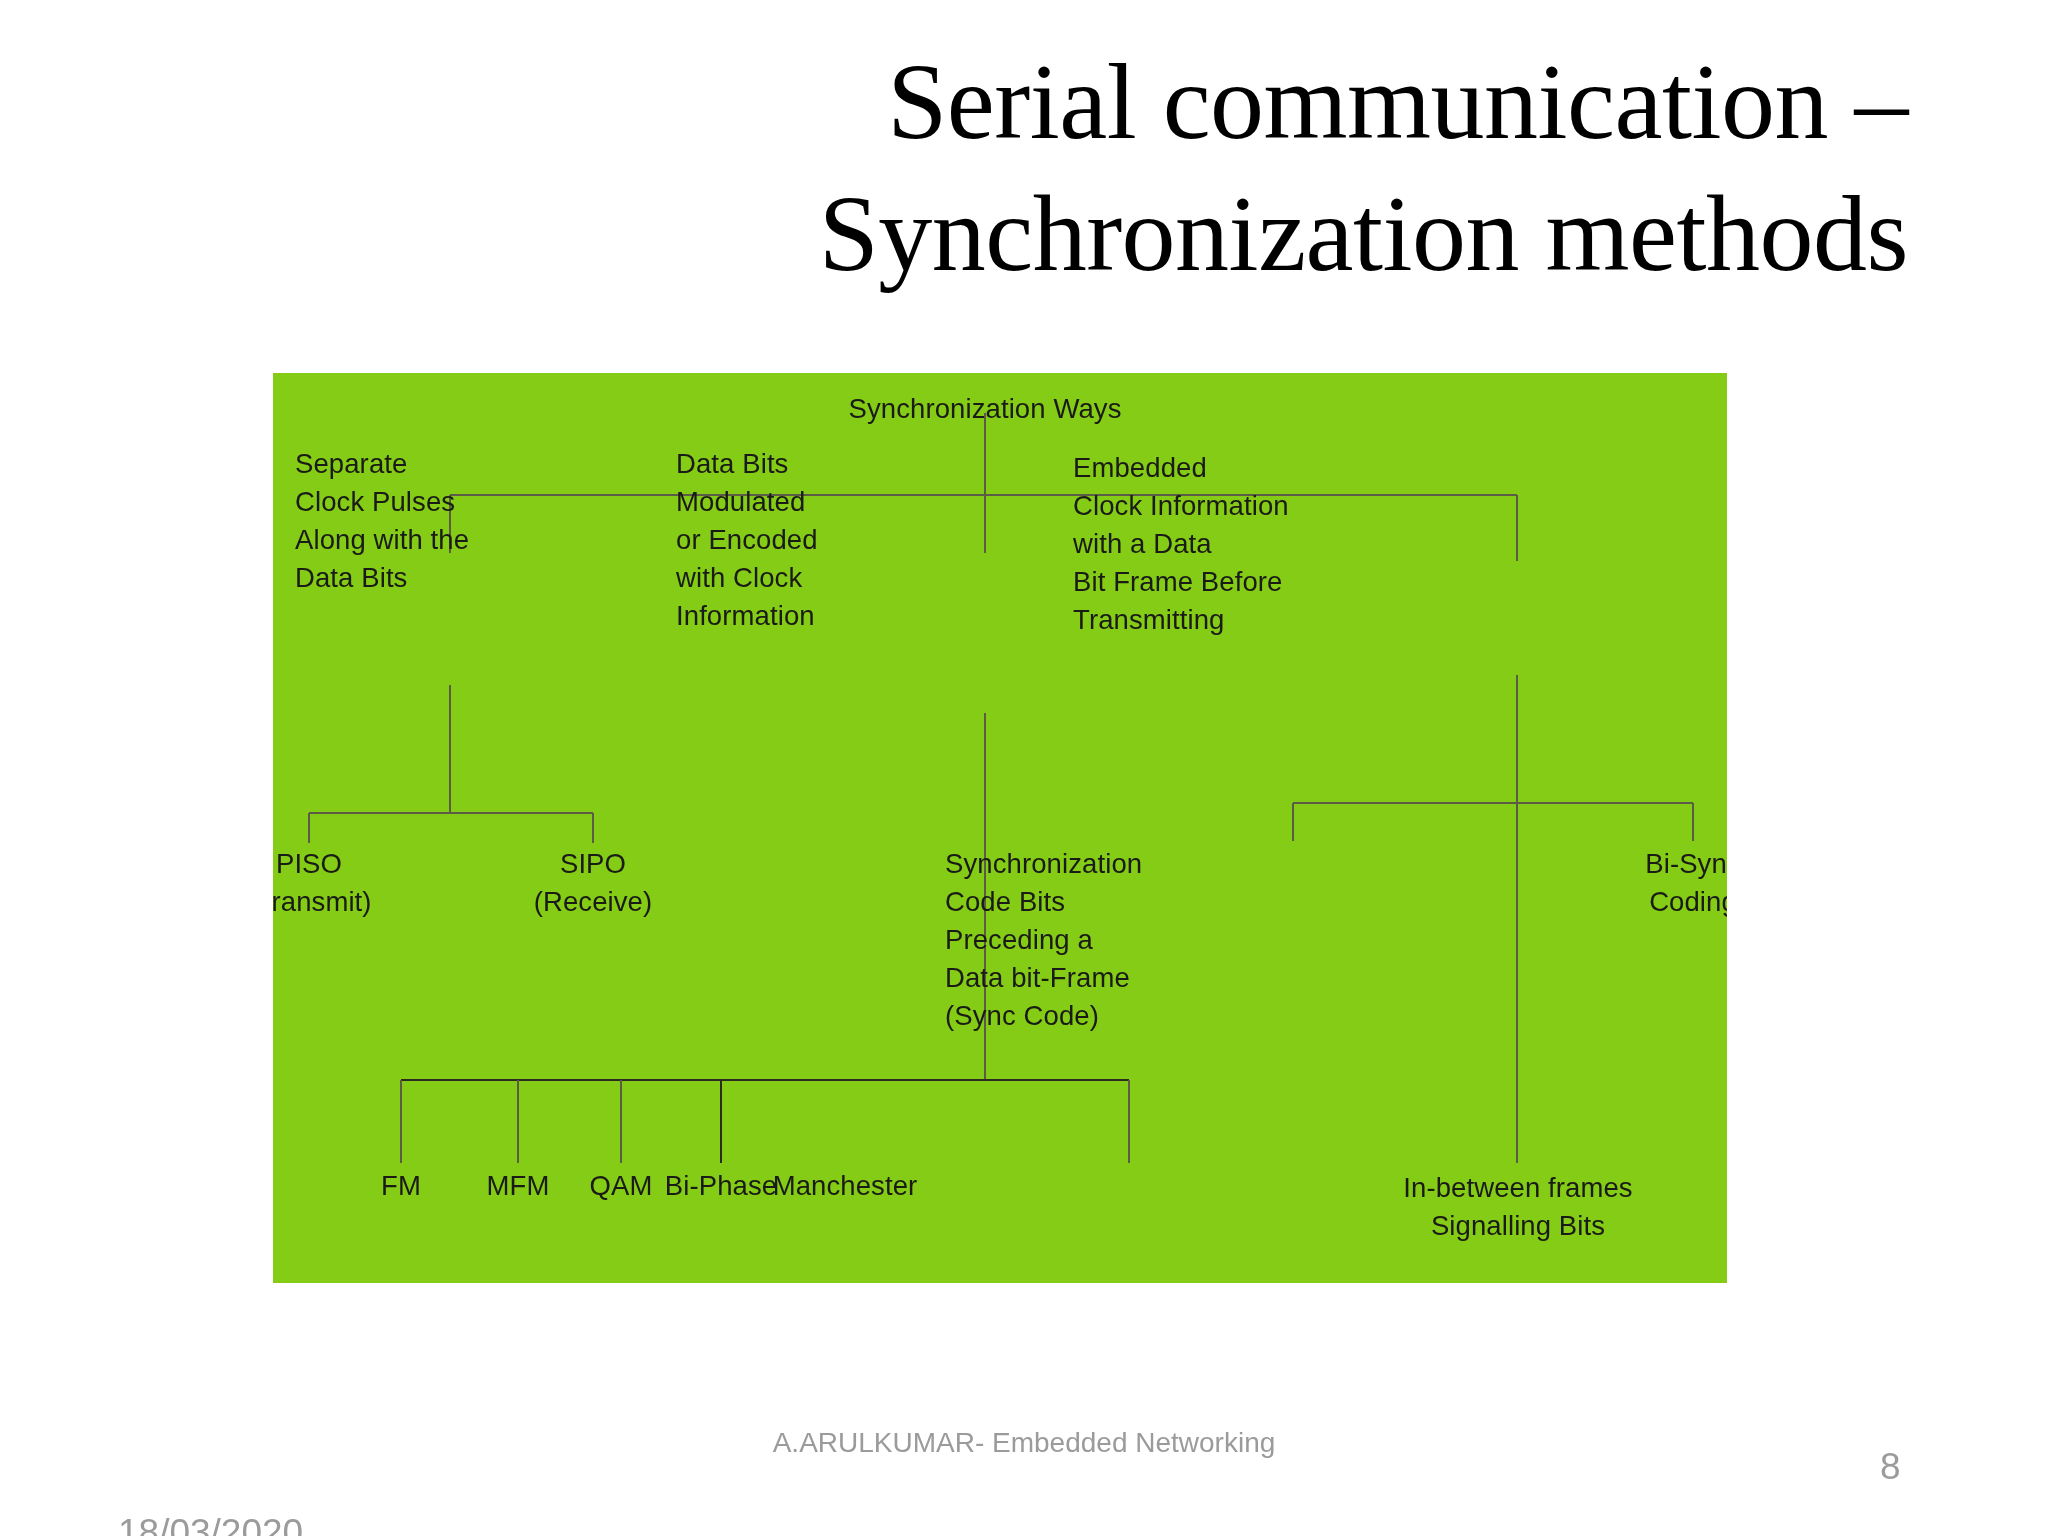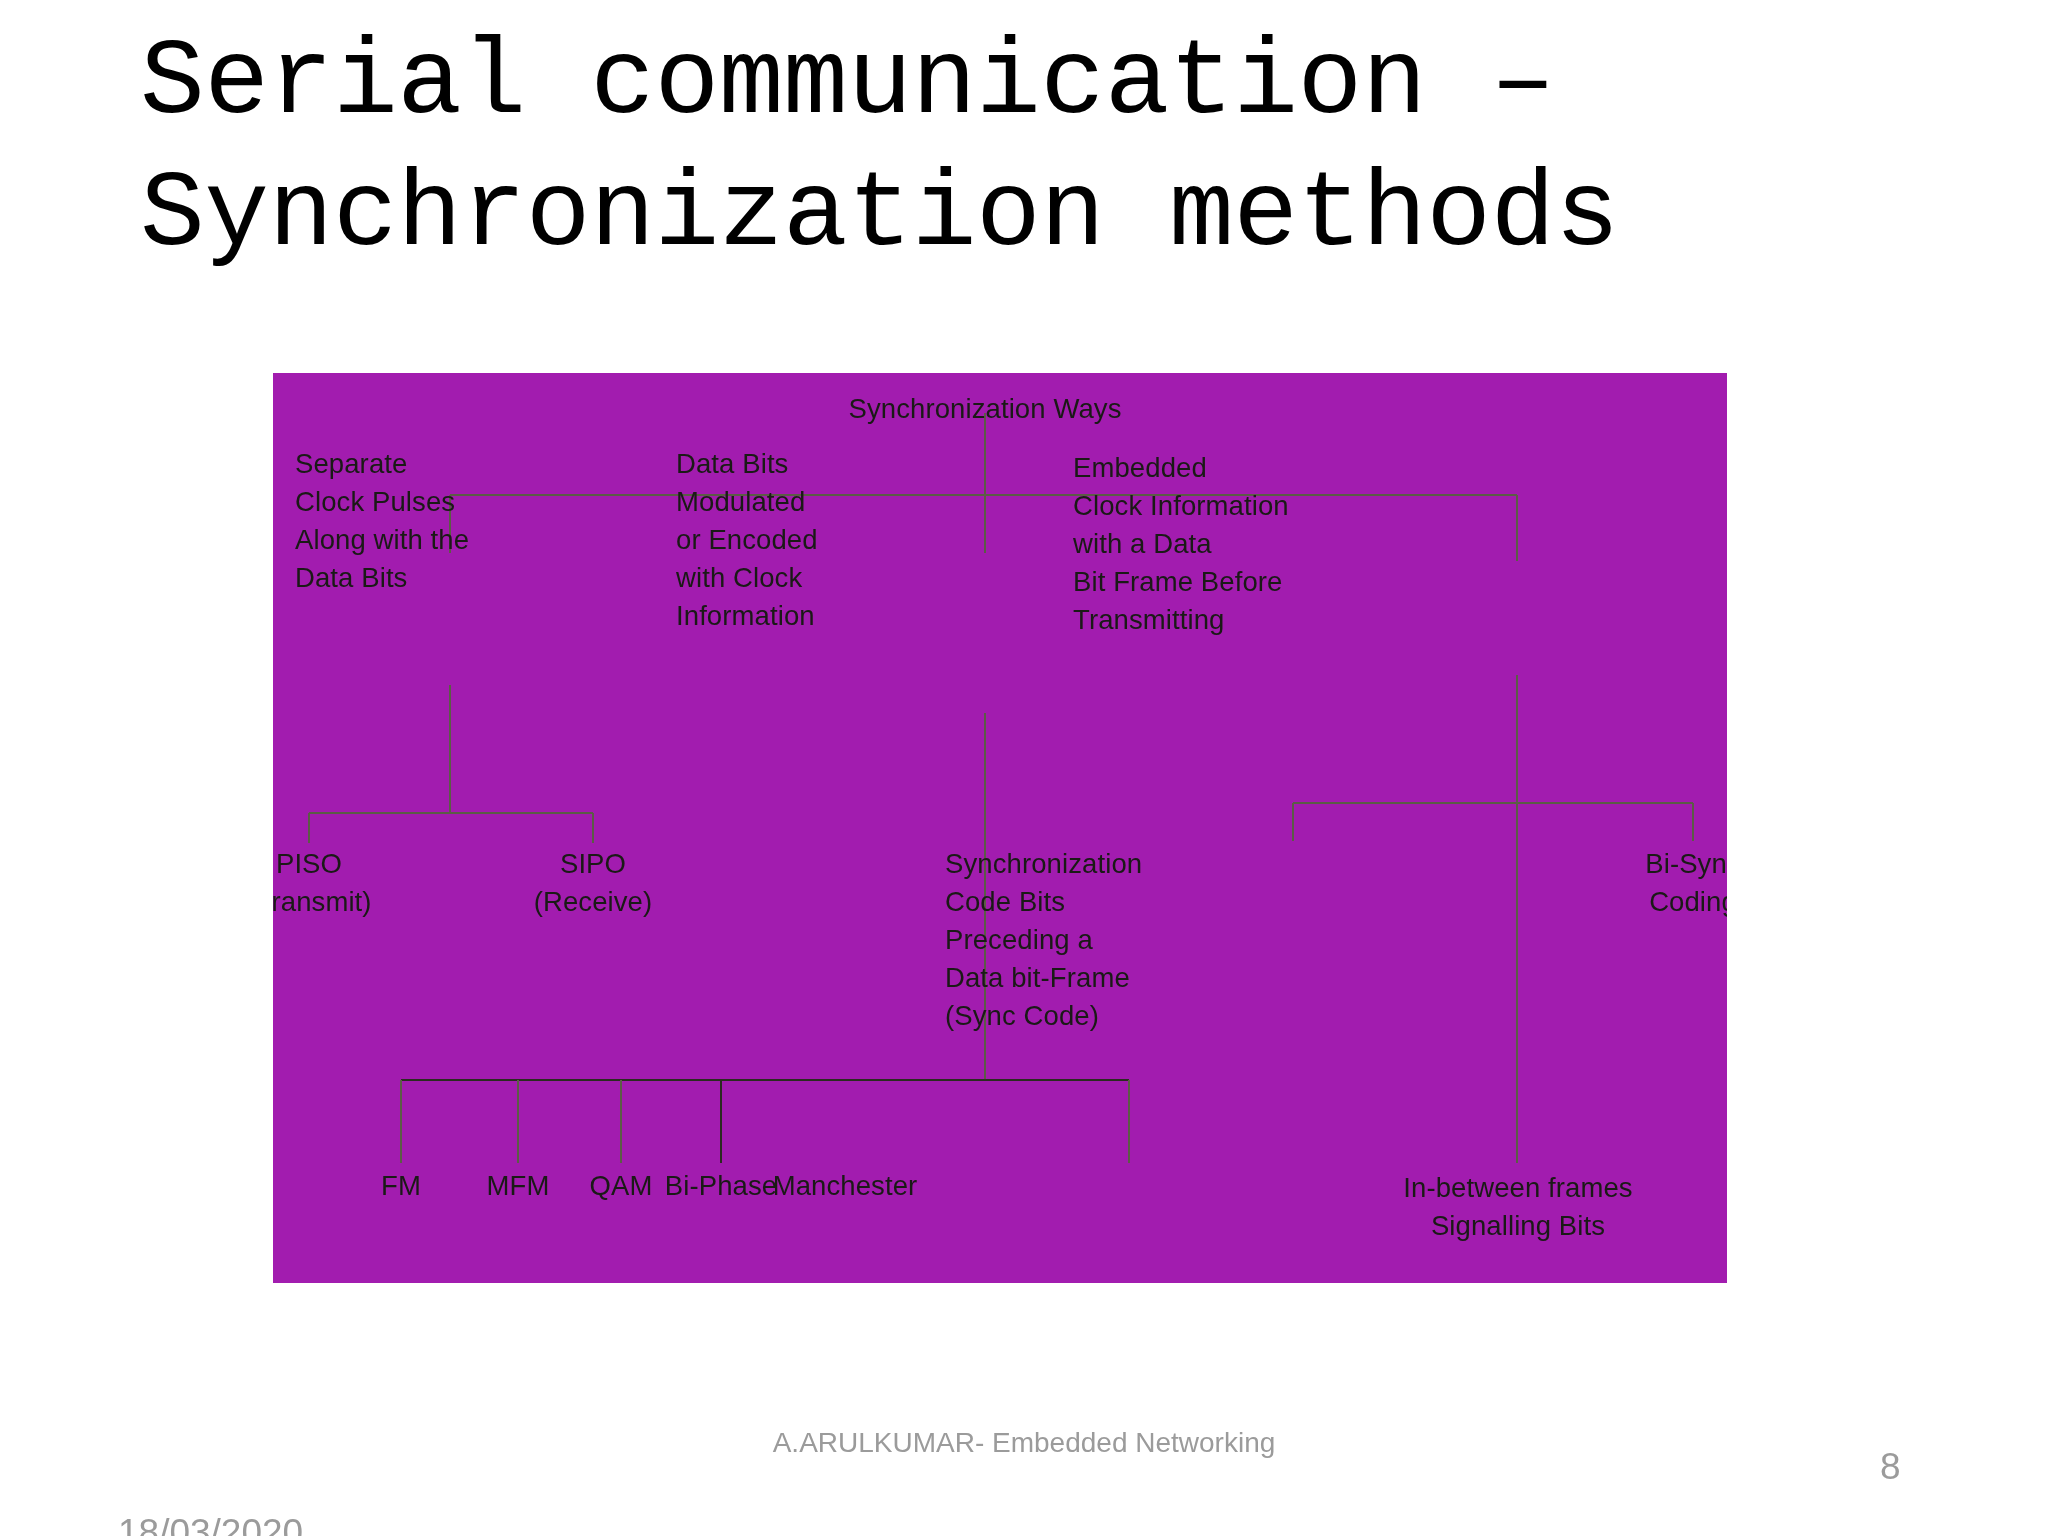--- a/index.html
+++ b/index.html
@@ -14,40 +14,40 @@
     position: relative;
     overflow: hidden;
     font-family: "Liberation Sans", sans-serif;
     -webkit-font-smoothing: antialiased;
   }
 
   
   #slide-title {
     position: absolute;
     left: 140px;
-    top: 18px;
+    top: 36px;
     width: 1768px;
-    text-align: left;
-    font-family: Liberation Mono, monospace;
+    text-align: right;
+    font-family: Liberation Serif, serif;
     font-size: 108px;
     line-height: 1.22;
     font-weight: 400;
     color: #000000;
     letter-spacing: -0.5px;
     white-space: pre-line;
   }
 
   
   #diagram-panel {
     position: absolute;
     left: 273px;
     top: 373px;
     width: 1454px;
     height: 910px;
-    background: #a21caf;
+    background: #84cc16;
   }
   #diagram-svg {
     position: absolute;
     left: 0;
     top: 0;
     width: 1454px;
     height: 910px;
     display: block;
   }
   .tree-line {

